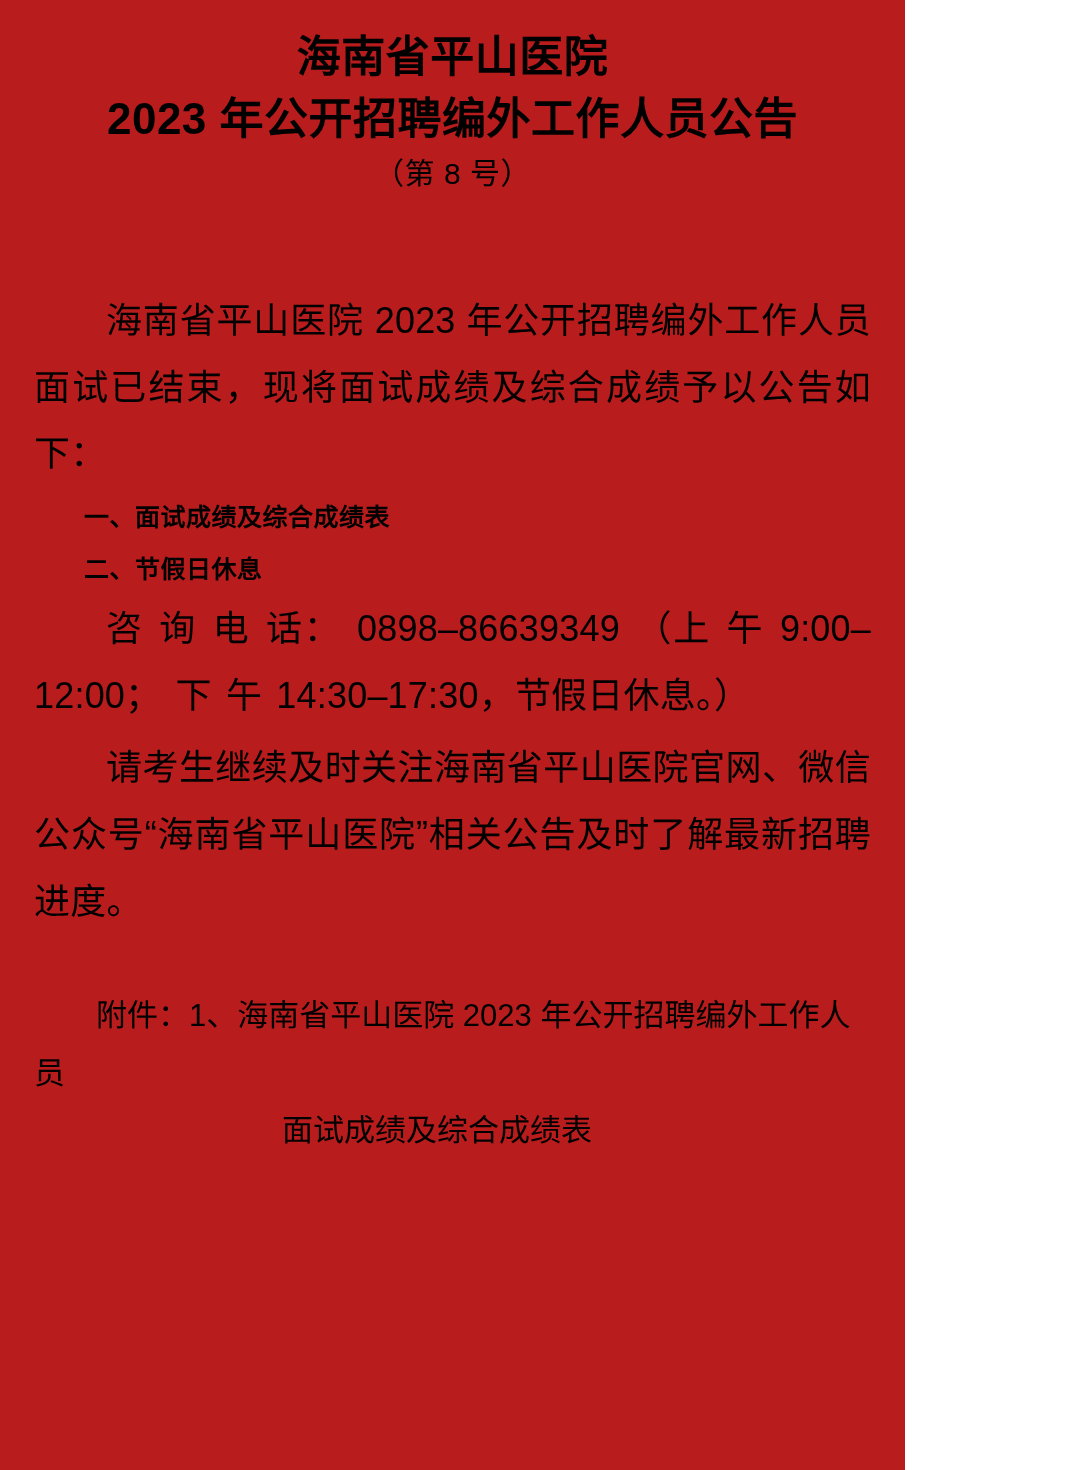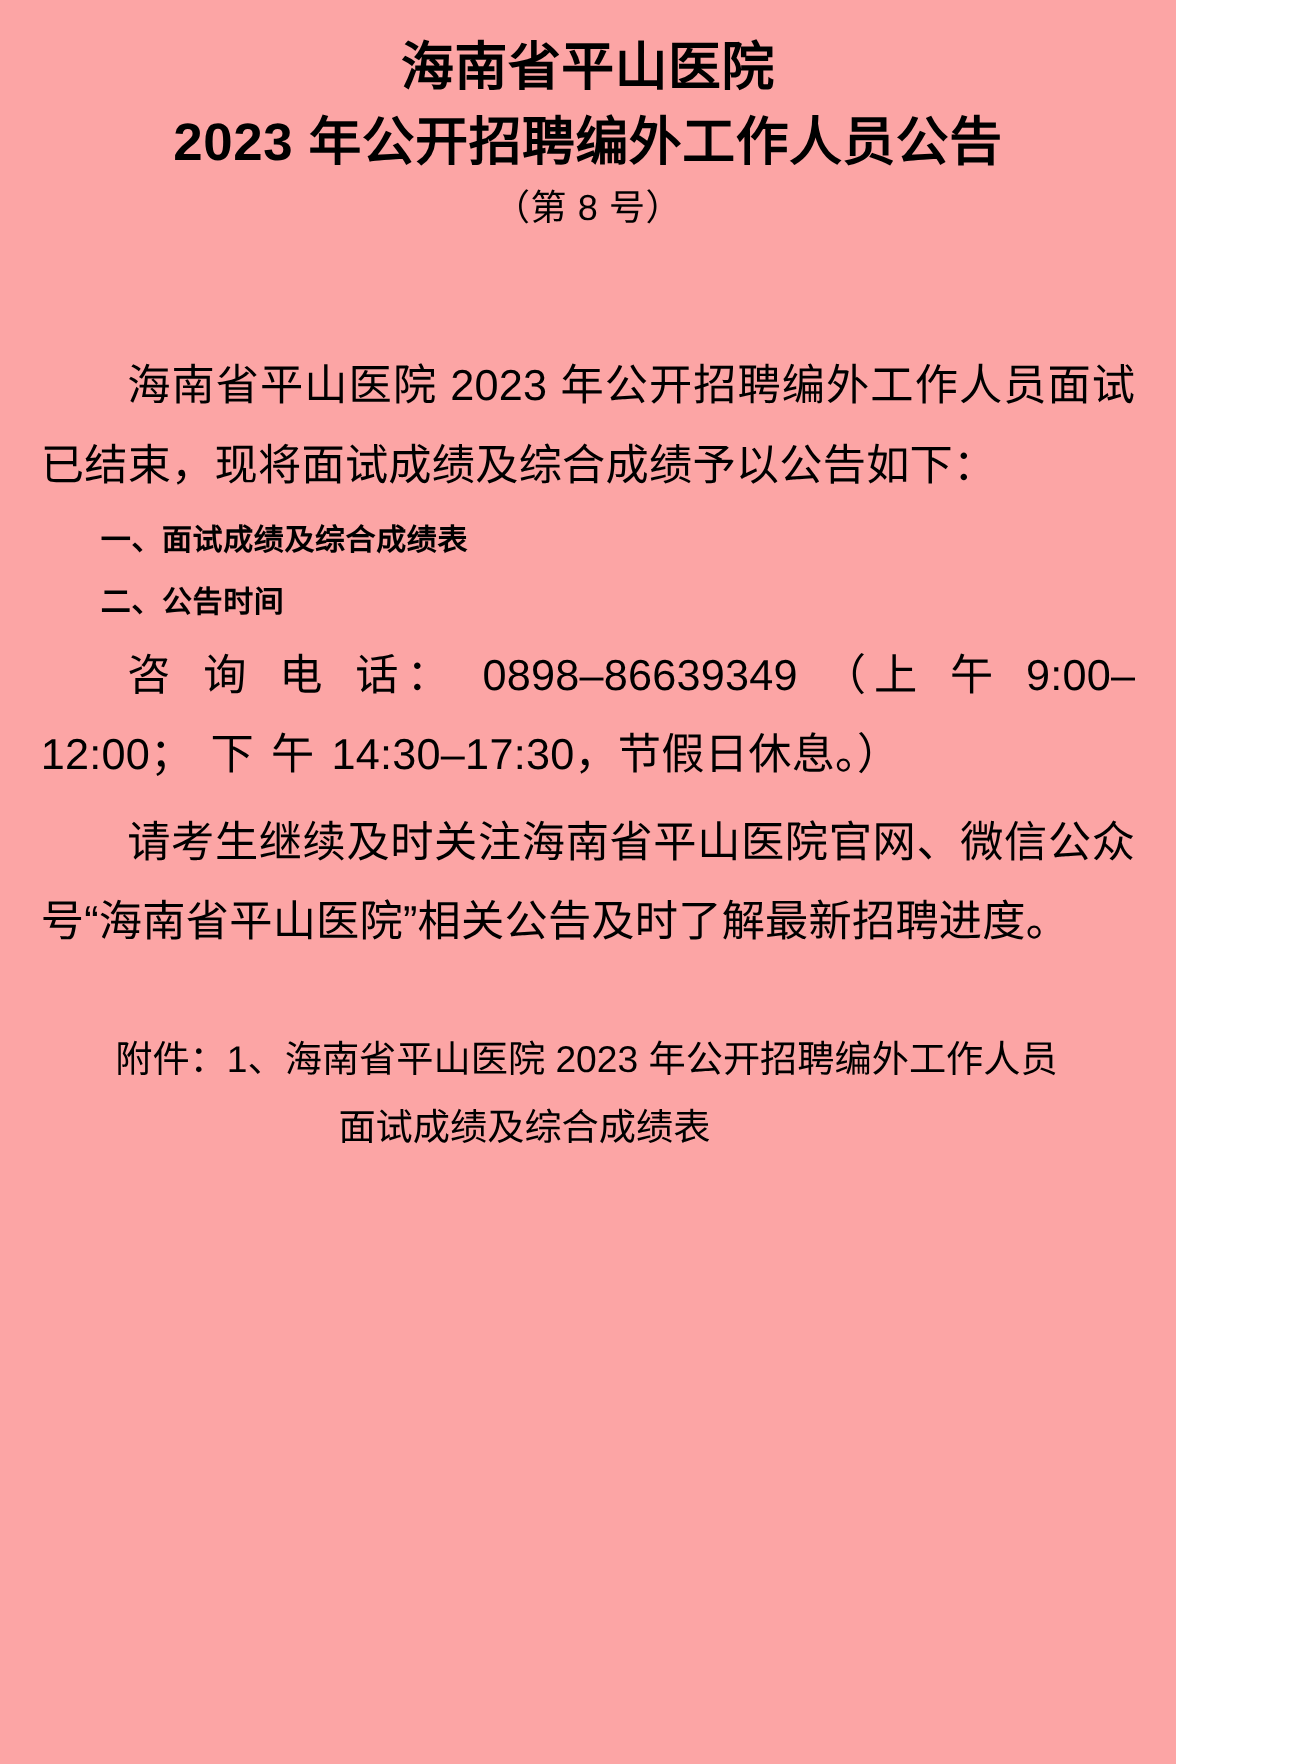--- a/index.html
+++ b/index.html
@@ -8,25 +8,25 @@
     background: #ffffff;
   }
   body {
     width: 1080px;
     min-height: 1470px;
     font-family: "Liberation Sans", "DejaVu Sans", sans-serif;
     color: #000000;
     -webkit-font-smoothing: antialiased;
   }
   .page {
-    width: 980px;
+    width: 905px;
     min-height: 1470px;
     box-sizing: border-box;
     padding: 18px 34px 40px 34px;
-    background: #fca5a5;
+    background: #b91c1c;
   }
   .title-block {
     text-align: center;
     margin-top: 8px;
   }
   .title-line {
     font-size: 44px;
     font-weight: 700;
     line-height: 1.42;
     letter-spacing: 0.5px;
@@ -95,21 +95,21 @@
   </div>
 
   <div class="subtitle">（第 8 号）</div>
 
   <div class="body-block">
 
     <p class="para indent">海南省平山医院 2023 年公开招聘编外工作人员面试已结束，现将面试成绩及综合成绩予以公告如下：</p>
 
     <p class="heading">一、面试成绩及综合成绩表</p>
 
-    <p class="heading">二、公告时间</p>
+    <p class="heading">二、节假日休息</p>
 
     <p class="para phone-line">咨 询 电 话： 0898–86639349 （上 午 9:00–12:00； 下 午 14:30–17:30，节假日休息。）</p>
 
     <p class="para indent spaced">请考生继续及时关注海南省平山医院官网、微信公众号“海南省平山医院”相关公告及时了解最新招聘进度。</p>
 
     <div class="gap"></div>
 
     <p class="attach">附件：1、海南省平山医院 2023 年公开招聘编外工作人员</p>
     <p class="attach-cont">面试成绩及综合成绩表</p>
 

